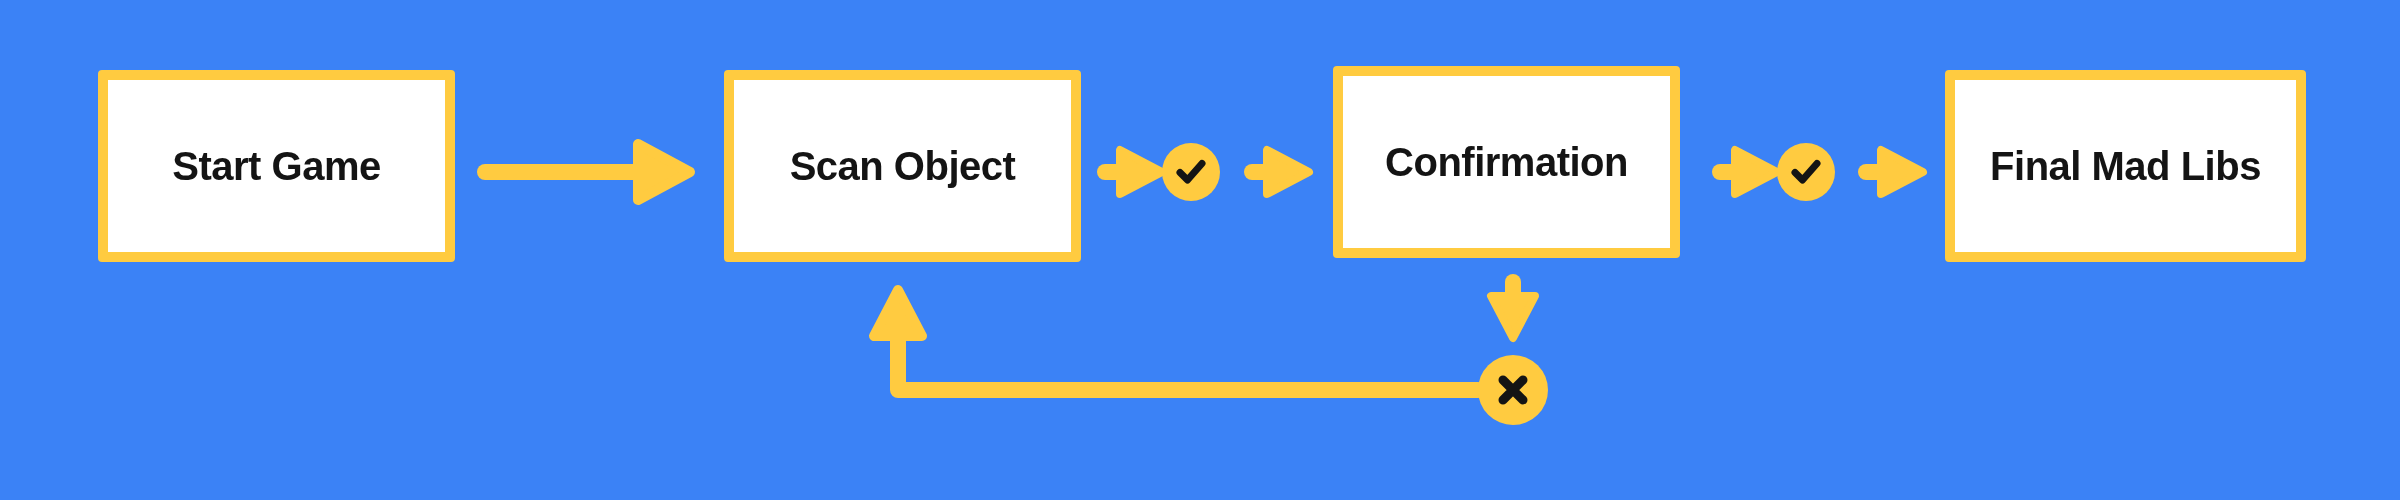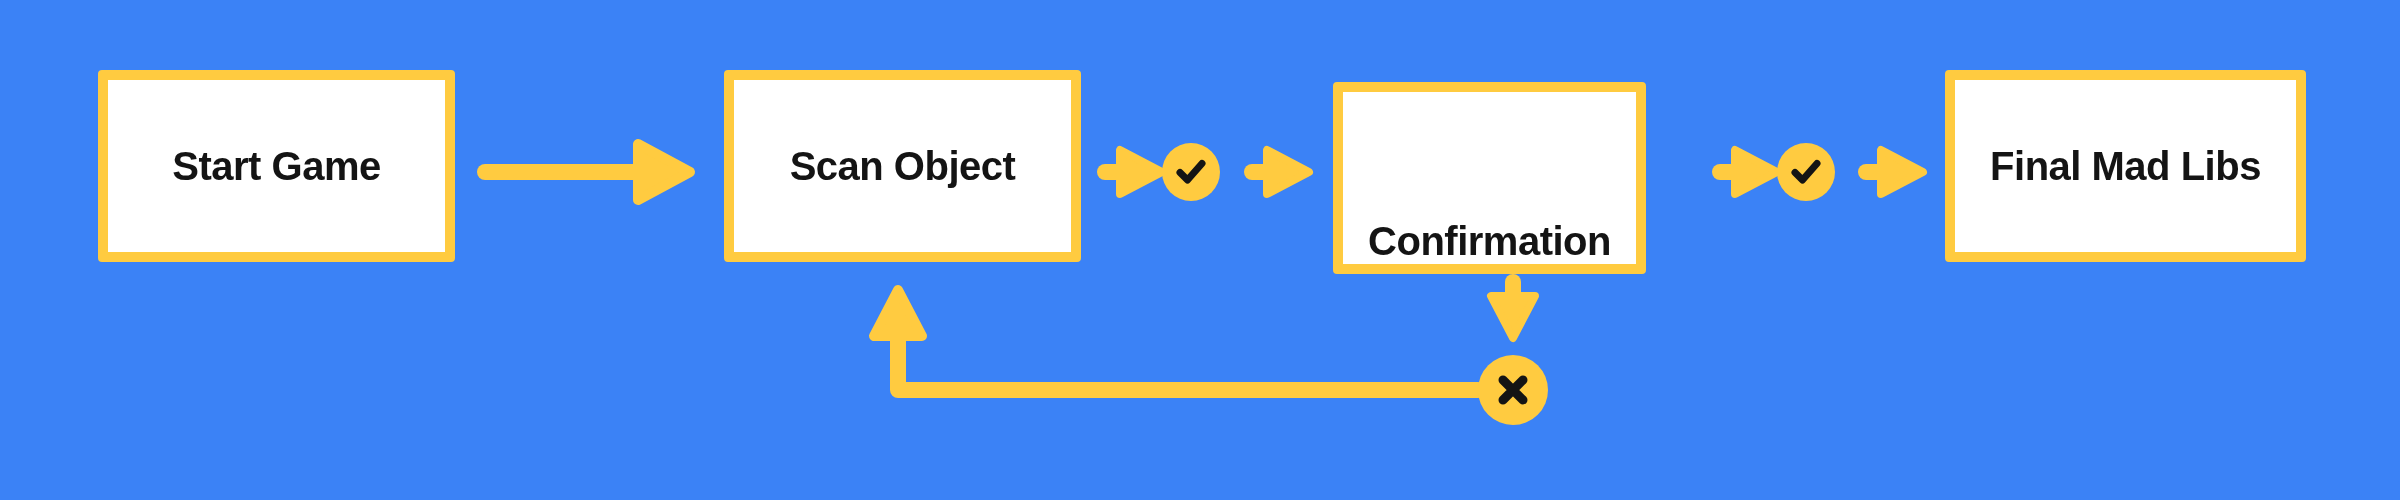--- a/index.html
+++ b/index.html
@@ -101,21 +101,21 @@
   </svg>
 
   <div class="node" style="left: 98px; top: 70px; width: 357px; height: 192px; border-color: rgb(255, 203, 64);">
     <span class="node-label" style="color: rgb(20, 20, 20);">Start Game</span>
   </div>
 
   <div class="node" style="left: 715px; top: 70px; width: 357px; height: 192px; border-color: rgb(255, 203, 64); margin-left: 9px;">
     <span class="node-label" style="color: rgb(20, 20, 20);">Scan Object</span>
   </div>
 
-  <div class="node" style="left: 1333px; top: 82px; width: 313px; height: 192px; border-color: rgb(255, 203, 64); align-items: flex-end;">
+  <div class="node" style="left: 1333px; top: 66px; width: 347px; height: 192px; border-color: rgb(255, 203, 64);">
     <span class="node-label" style="color: rgb(20, 20, 20);">Confirmation</span>
   </div>
 
   <div class="node" style="left: 1945px; top: 70px; width: 361px; height: 192px; border-color: rgb(255, 203, 64);">
     <span class="node-label" style="color: rgb(20, 20, 20);">Final Mad Libs</span>
   </div>
 
   <div class="badge" style="left: 1162px; top: 143px; width: 58px; height: 58px; background: rgb(255, 203, 64);">
     <svg width="34" height="34" viewBox="0 0 34 34">
       <path d="M 6 17.5 L 13.5 25 L 28 8.5" fill="none" stroke="#141414" stroke-width="7" stroke-linecap="round" stroke-linejoin="round"></path>

